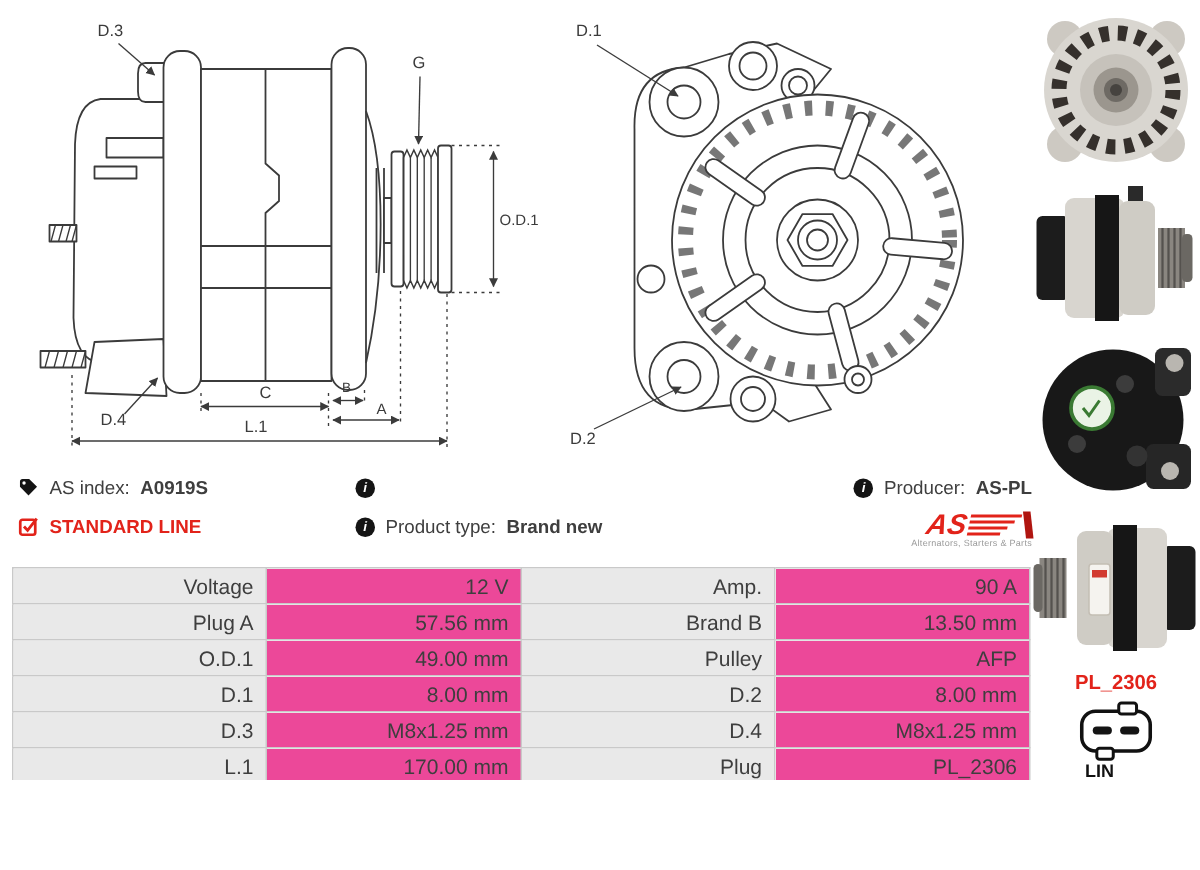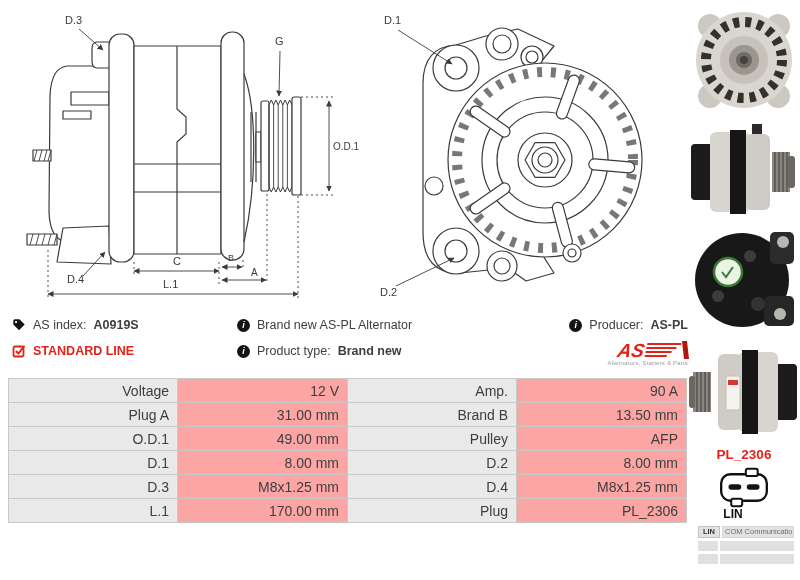--- a/index.html
+++ b/index.html
@@ -1,16 +1,16 @@
 <!DOCTYPE html>
 <html><head>
 <meta charset="utf-8">
 <style>
   html,body{margin:0;padding:0;background:#fff;}
-  .page{position:relative;width:800px;height:580px;background:#fff;overflow:hidden;
+  .page{position:relative;width:800px;height:520px;background:#fff;overflow:hidden;
         font-family:"Liberation Sans", sans-serif;color:#3e3e3e;}
   svg text{font-family:"Liberation Sans", sans-serif;fill:#3b3b3b;}
   .ln{stroke:#3b3b3b;stroke-width:1.2;fill:#fff;stroke-linejoin:round;}
   .nf{fill:none;}
   .dim{stroke:#3b3b3b;stroke-width:0.9;fill:none;}
   .dot{stroke:#3b3b3b;stroke-width:0.9;stroke-dasharray:2,3;fill:none;}
   .dlbl{font-size:11px;}
   
   .info{position:absolute;left:12px;top:312px;width:676px;display:grid;
         grid-template-columns:225px 1fr 205px;grid-auto-rows:26px;align-items:center;
@@ -29,21 +29,21 @@
   .stripes{display:flex;flex-direction:column;gap:2px;padding-bottom:2px;}
   .stripes div{height:2px;background:#e2231a;}
   .slash{width:5px;height:18px;background:#b01510;transform:skewX(18deg);margin-left:1px;}
   .tagline{font-size:6px;color:#9a9a9a;letter-spacing:.2px;margin-top:1px;}
   
   .spec{position:absolute;left:8px;top:378px;border-collapse:collapse;table-layout:fixed;
         width:678px;font-size:14px;color:#3e3e3e;}
   .spec td{border:1px solid #c9c9c9;height:23px;text-align:right;padding:0 8px 0 0;
         overflow:hidden;white-space:nowrap;}
   .spec td.lbl{background:#e9e9e9;}
-  .spec td.val{background:#fca5a5;margin-left:40px;}
+  .spec td.val{background:#ec4899;margin-left:40px;}
   
   .panel{position:absolute;left:688px;top:0;width:112px;height:580px;}
   .photo{position:absolute;left:0;width:112px;cursor:pointer;}
   .plugcode{position:absolute;left:0;top:447px;width:112px;text-align:center;
         color:#e2231a;font-weight:bold;font-size:13.5px;}
   .connector{position:absolute;left:26px;top:466px;}
   .linlbl{position:absolute;left:0;top:507px;width:90px;text-align:center;
         font-weight:bold;font-size:12px;color:#111;}
   .comtable{position:absolute;left:10px;top:526px;width:96px;font-size:7.5px;}
   .comrow{display:flex;gap:2px;margin-bottom:3px;}
@@ -168,21 +168,20 @@
     <div class="inf-item">
       <svg width="14" height="14" viewBox="0 0 16 16">
         <path d="M8.5,1.5 L14.5,7.5 L8,14 L1.5,7.5 L1.5,3.5 A2,2 0 0 1 3.5,1.5 Z" fill="#141414"></path>
         <circle cx="4.6" cy="4.6" r="1.3" fill="#fff"></circle>
       </svg>
       <span>AS index:</span>
       <span class="b">A0919S</span>
     </div>
     <div class="inf-item">
       <span class="info-icon">i</span>
-      <span>Brand new AS-PL Alternator</span>
     </div>
     <div class="inf-item right">
       <span class="info-icon">i</span>
       <span>Producer:</span>
       <span class="b">AS-PL</span>
     </div>
     <div class="inf-item">
       <svg width="14" height="14" viewBox="0 0 14 14">
         <rect x="1.5" y="2.5" width="10" height="10" rx="1.5" fill="none" stroke="#e2231a" stroke-width="1.8"></rect>
         <path d="M4,7 L6.4,9.6 L12.5,1.8" fill="none" stroke="#e2231a" stroke-width="1.9"></path>
@@ -220,21 +219,21 @@
       </colgroup>
     <tbody>
       <tr>
         <td class="lbl">Voltage</td>
         <td class="val">12 V</td>
         <td class="lbl">Amp.</td>
         <td class="val">90 A</td>
       </tr>
       <tr>
         <td class="lbl">Plug A</td>
-        <td class="val">31.00 mm</td>
+        <td class="val">57.56 mm</td>
         <td class="lbl">Brand B</td>
         <td class="val">13.50 mm</td>
       </tr>
       <tr>
         <td class="lbl">O.D.1</td>
         <td class="val">49.00 mm</td>
         <td class="lbl">Pulley</td>
         <td class="val">AFP</td>
       </tr>
       <tr>

